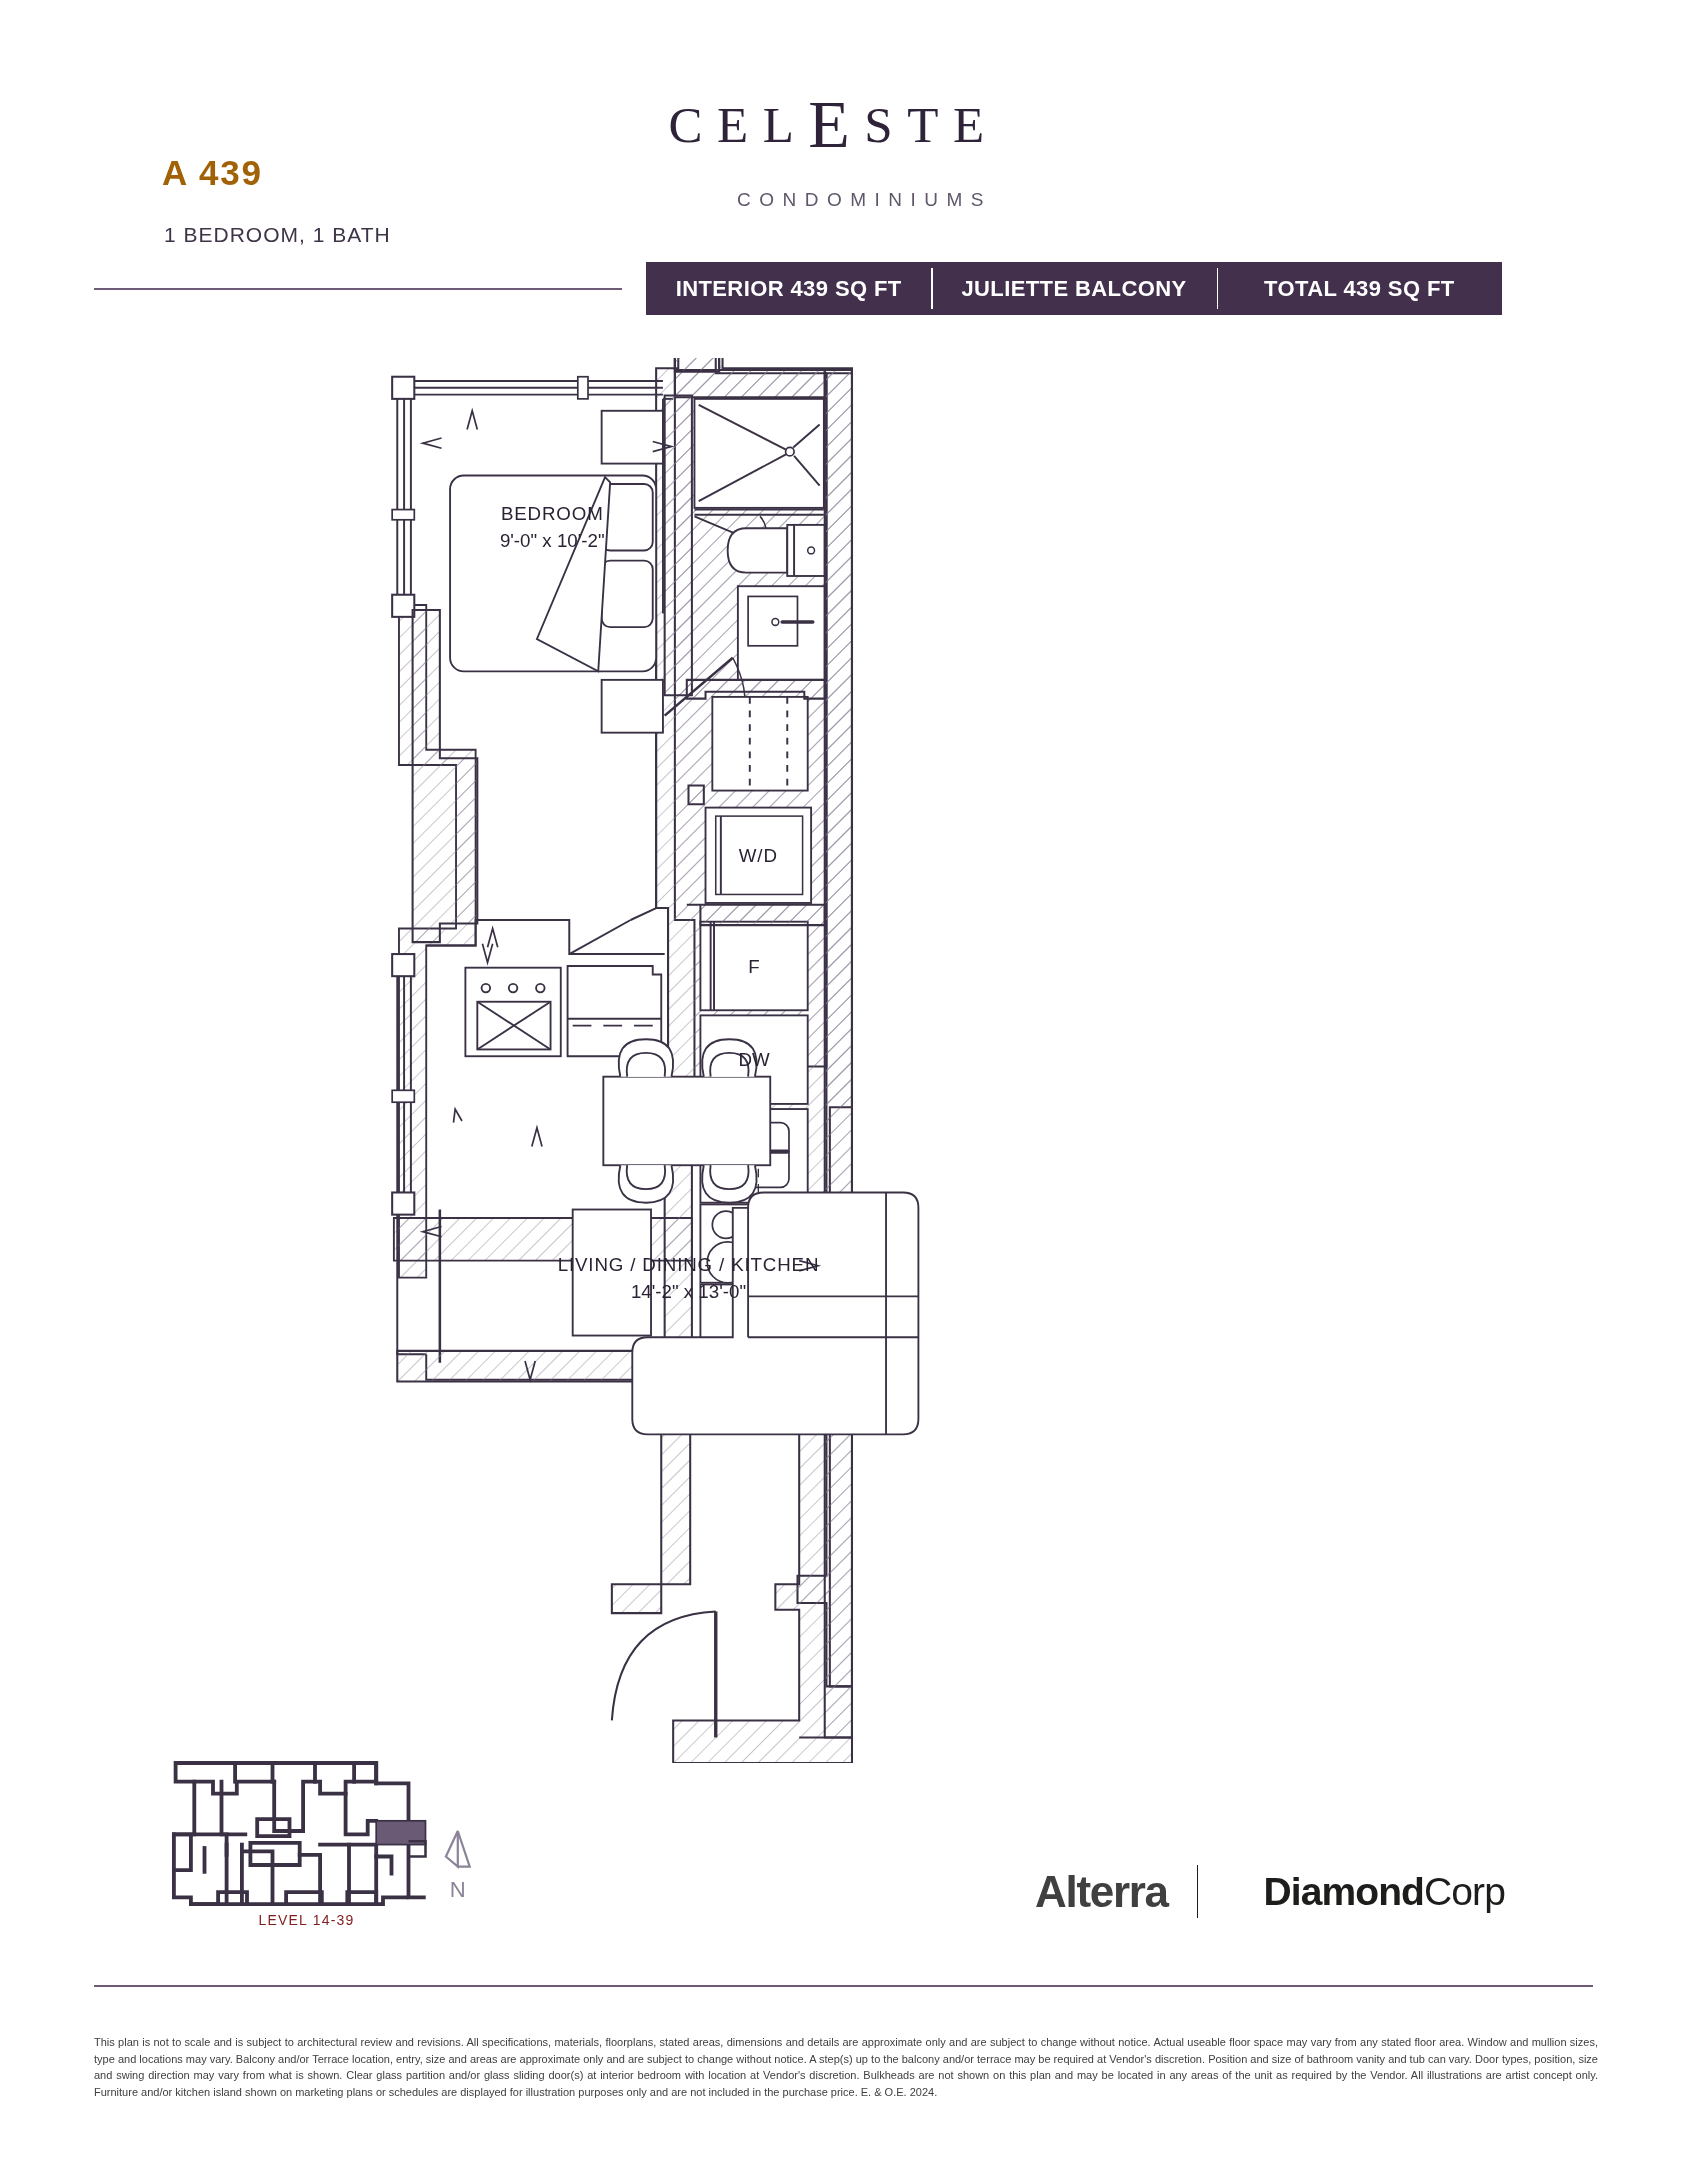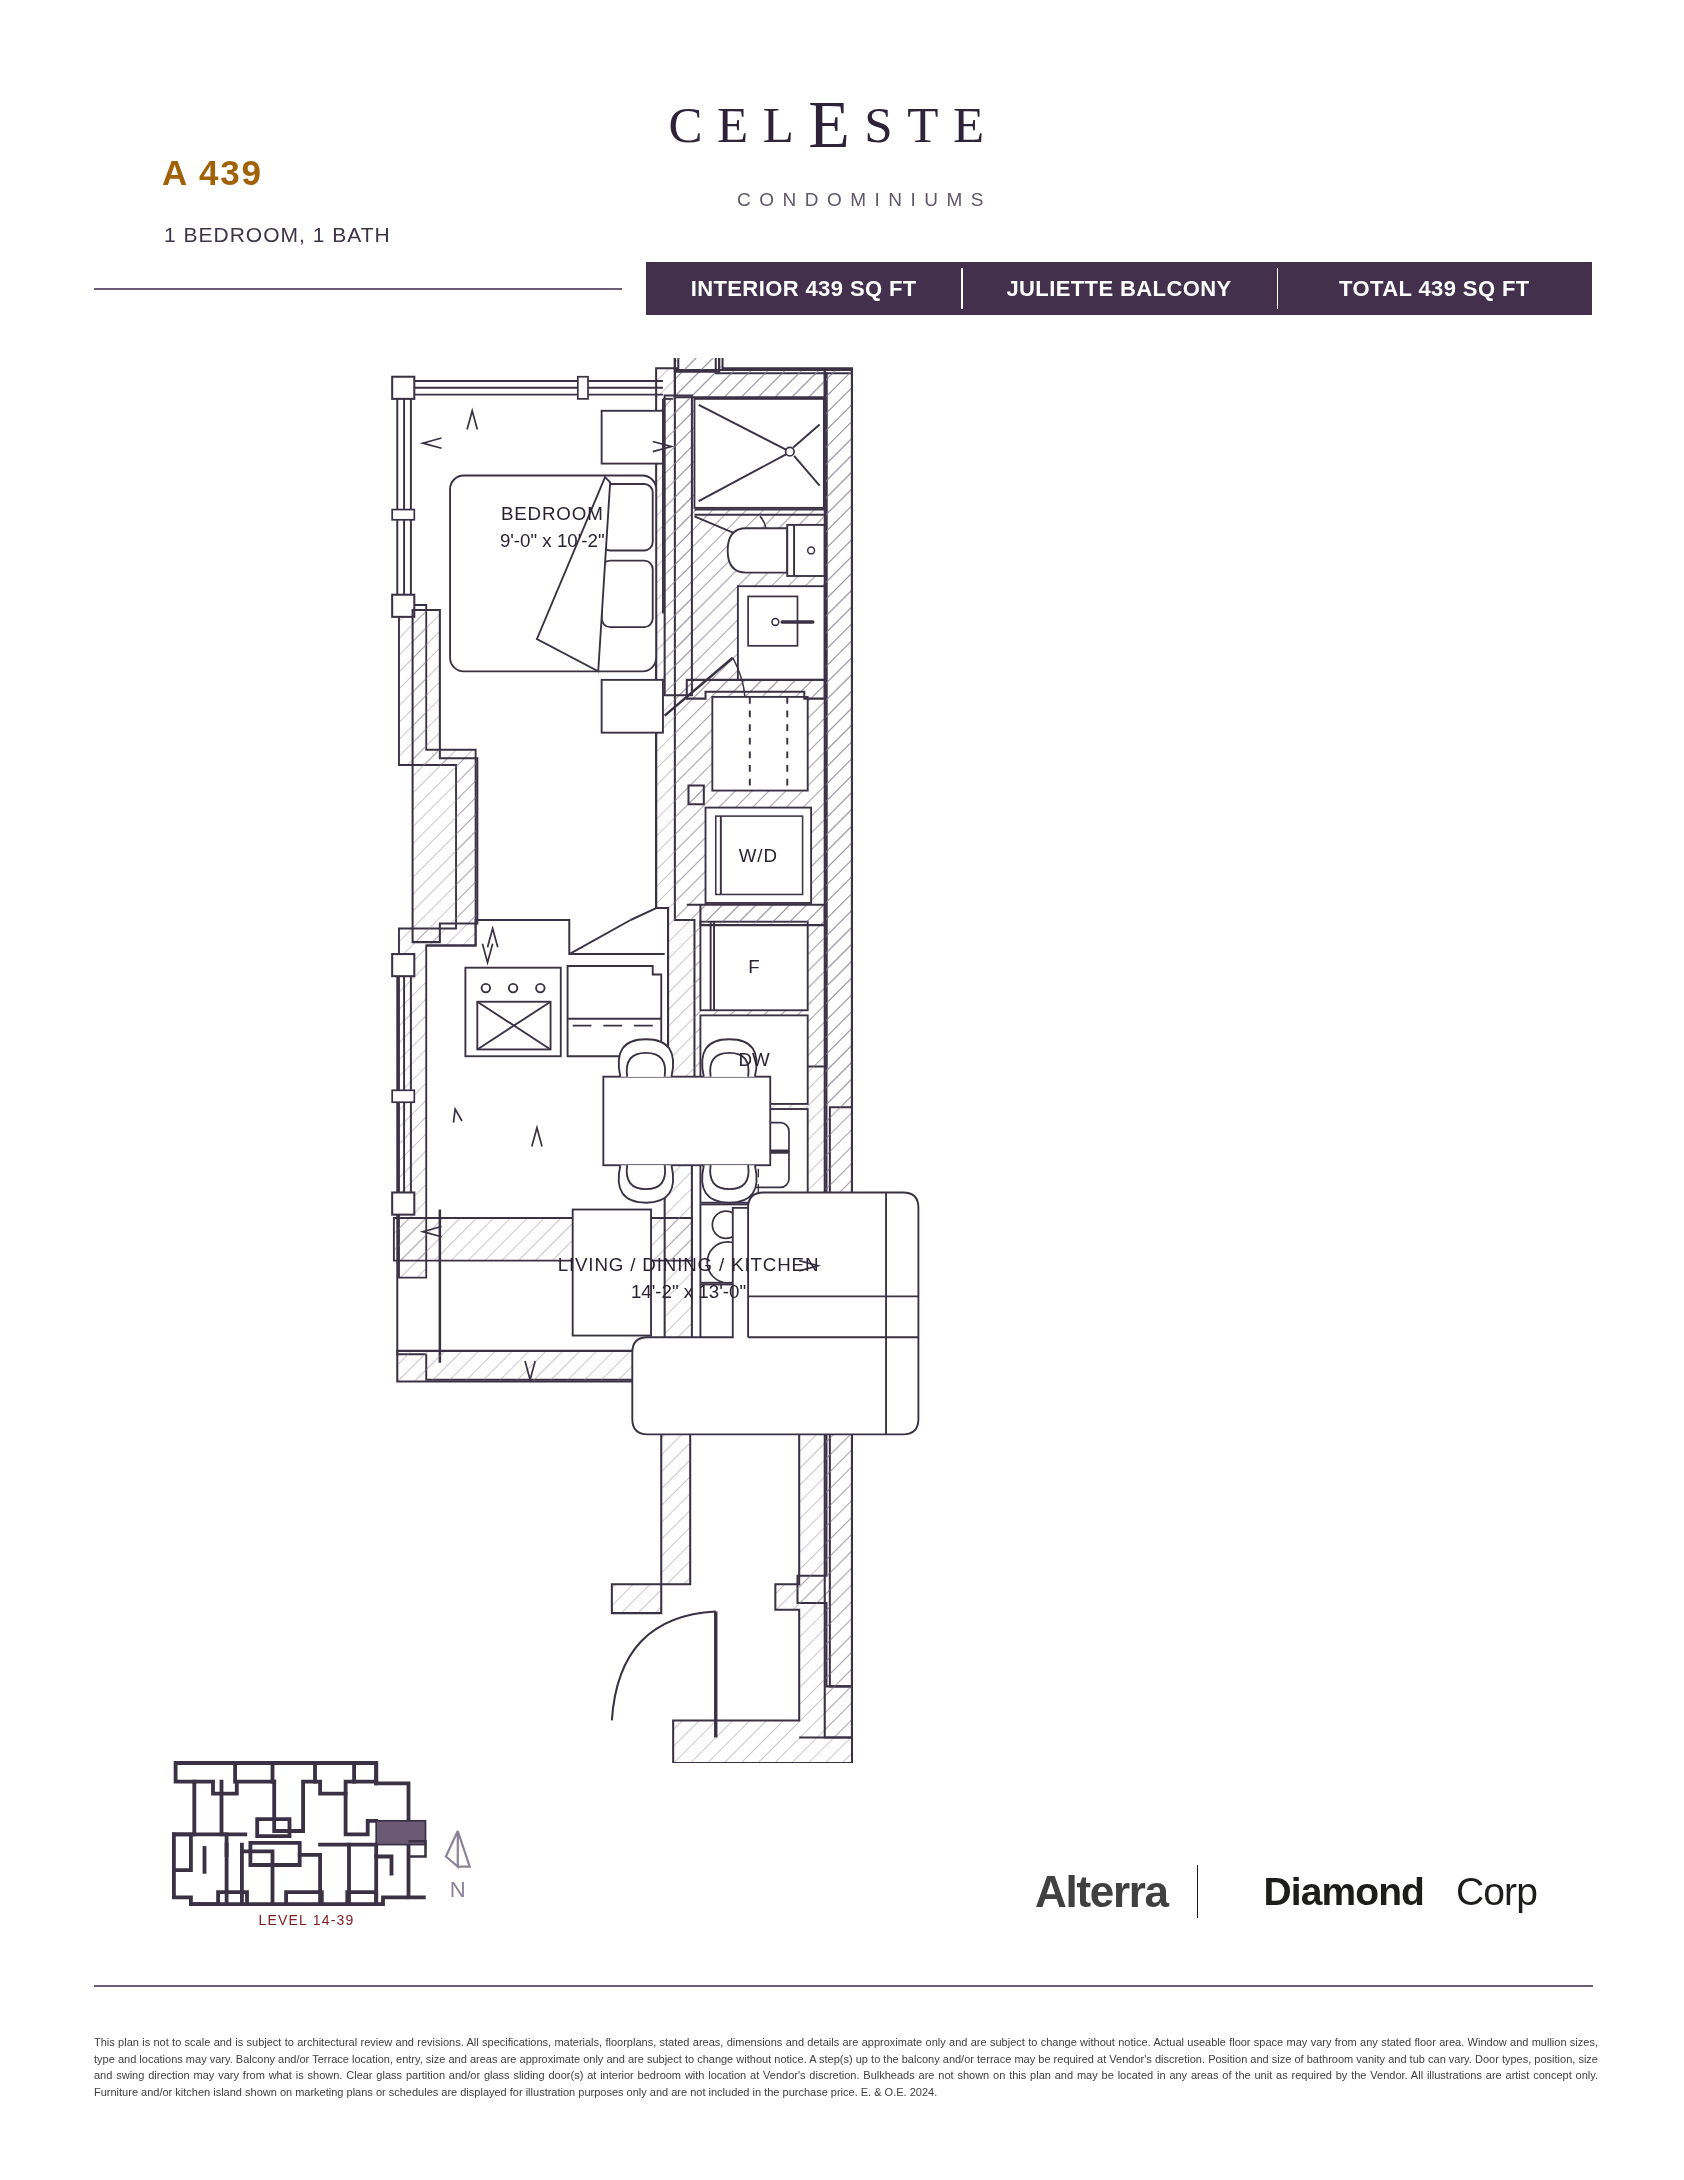--- a/index.html
+++ b/index.html
@@ -69,21 +69,21 @@
     font-size: 19px;
     letter-spacing: 8.5px;
     color: #60576b;
     font-weight: 300;
     padding-left: 44px;
   }
 
   .banner {
     position: absolute;
     left: 646px; top: 262px;
-    width: 946px; height: 53px;
+    width: 856px; height: 53px;
     display: flex;
     background: #42304d;
   }
   .banner-seg {
     flex: 1;
     color: #ffffff;
     font-size: 22px;
     font-weight: 700;
     letter-spacing: 0.4px;
     display: flex;
@@ -132,21 +132,21 @@
   .alterra {
     font-size: 44px;
     font-weight: 700;
     letter-spacing: -1.3px;
     color: #404040;
     font-family: "Liberation Sans", sans-serif;
   }
   .vbar { width: 1.7px; height: 53px; background: #1d1d1b; }
   .dcorp { font-size: 39px; color: #1d1d1b; letter-spacing: -0.9px; }
   .dcorp b { font-weight: 700; margin-left: 36px; }
-  .dcorp span { font-weight: 400; padding-left: 32px; }
+  .dcorp span { font-weight: 400; }
 
   .hr-bottom {
     position: absolute;
     left: 94px; top: 1985px;
     width: 1499px; height: 1.7px;
     background: #6d5b78;
   }
   .disclaimer {
     position: absolute;
     left: 94px; top: 2034px;

